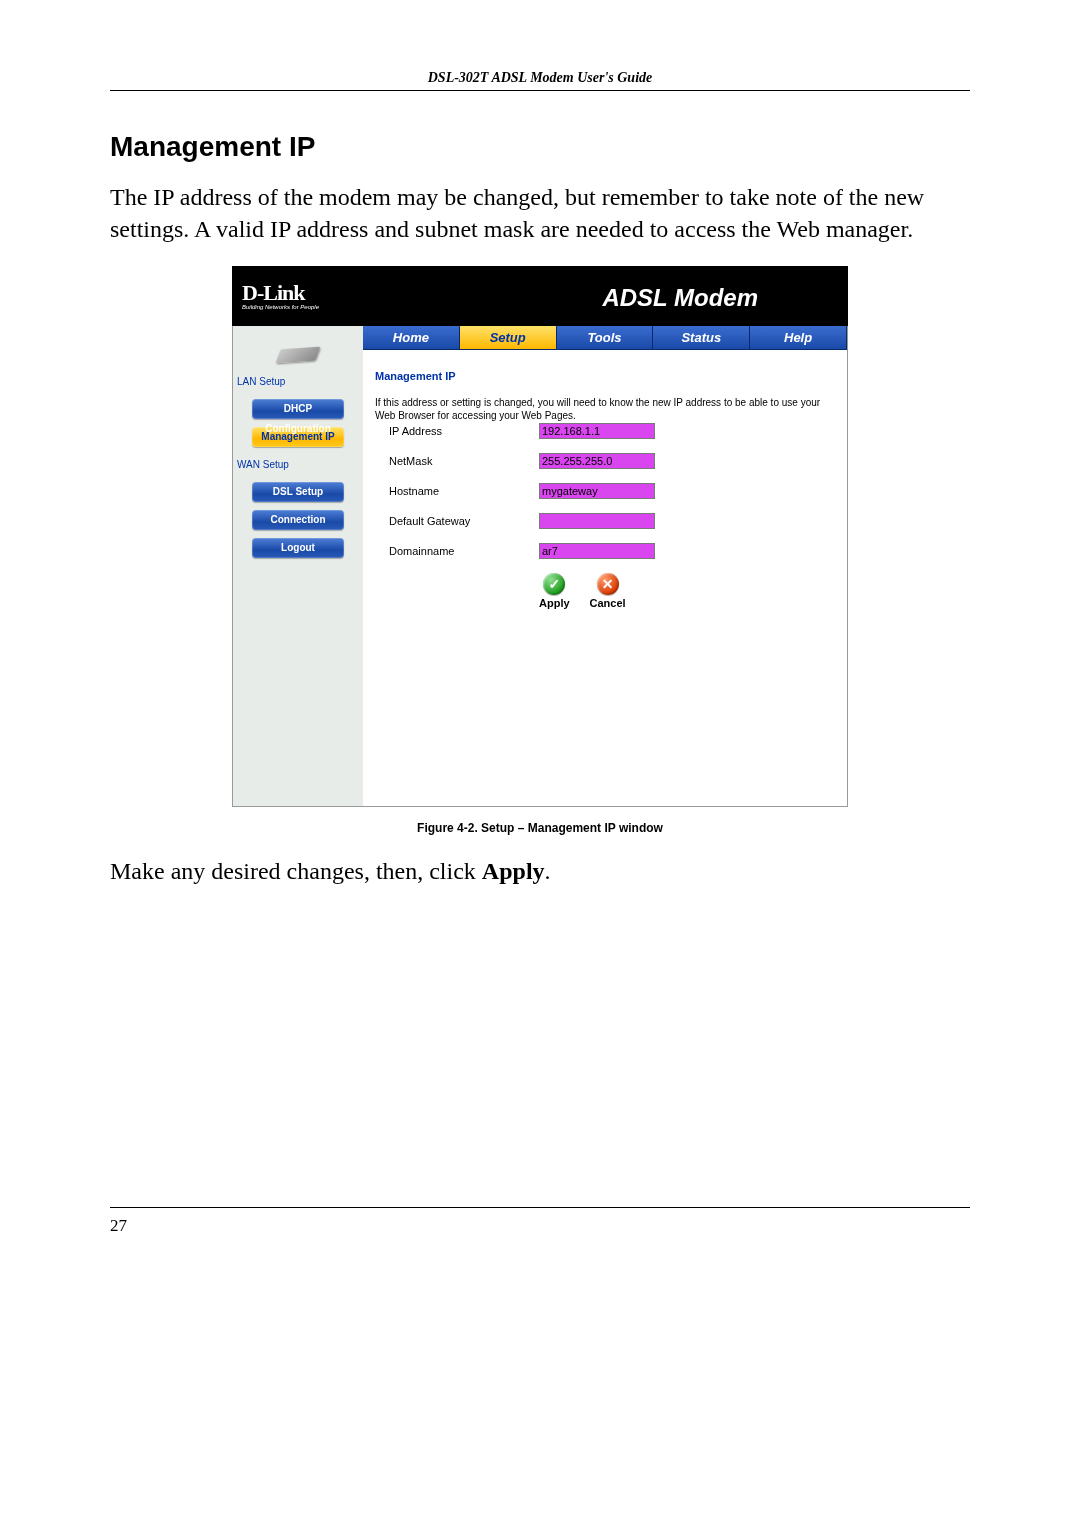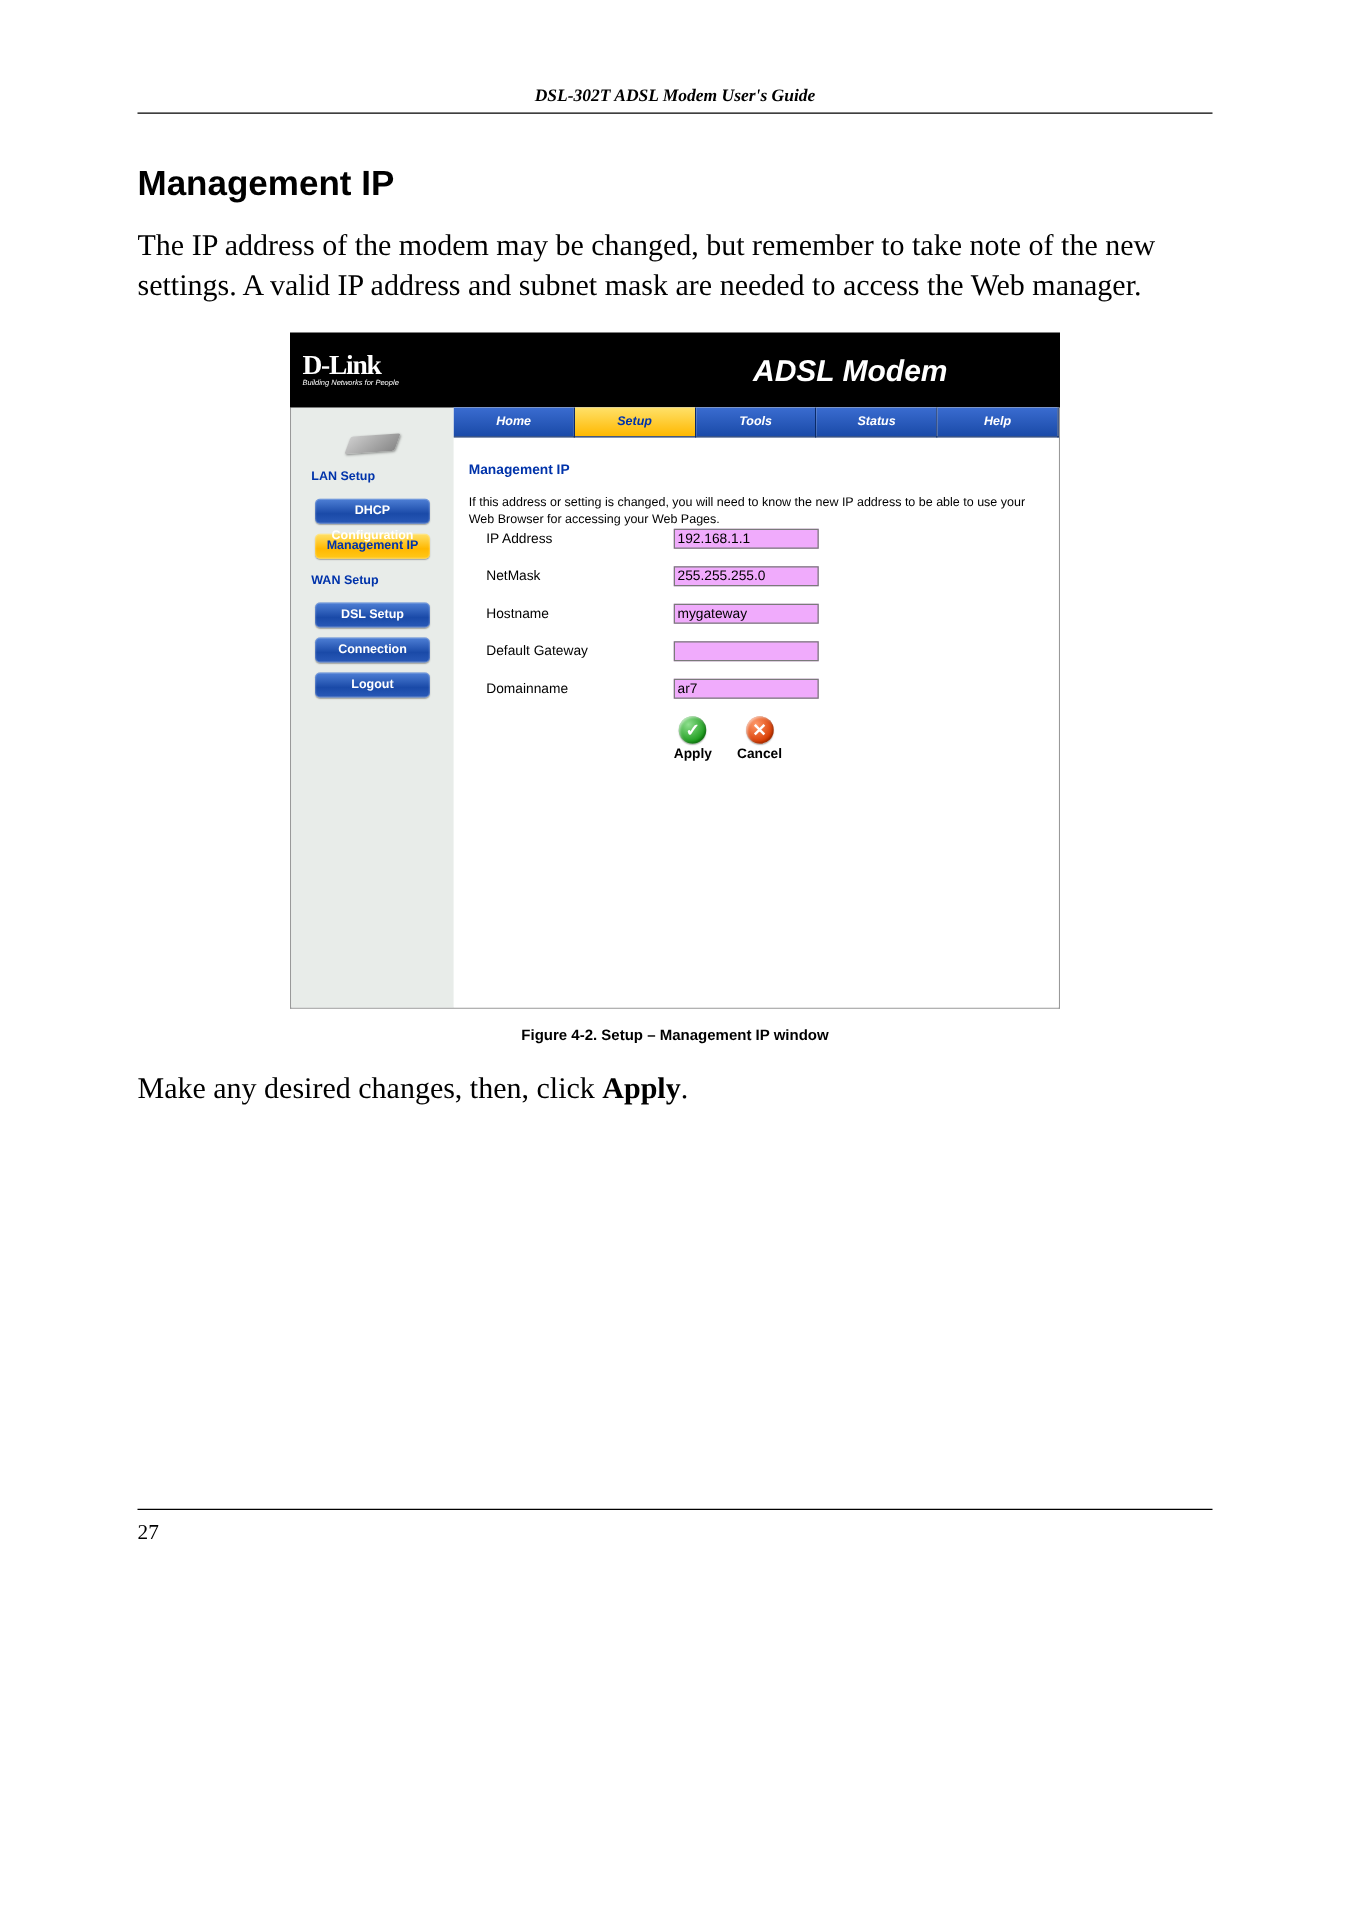--- a/index.html
+++ b/index.html
@@ -99,22 +99,22 @@
     position: absolute;
     left: 10px; top: 10px;
     width: 40px; height: 14px;
     background: linear-gradient(135deg,#ccc,#888);
     transform: skew(-20deg,-4deg);
     border-radius: 2px;
     box-shadow: 1px 1px 2px rgba(0,0,0,.4);
   }
   .side-label {
     color: #0033aa;
-    font-weight: bold;
-    padding: 4px 8px 4px 16px;
+    font-weight: normal;
+    padding: 4px 8px 4px 4px;
   }
   .side-btn {
     display: block;
     margin: 8px auto;
     width: 92px;
     height: 20px;
     line-height: 20px;
     text-align: center;
     font-size: 10px;
     font-weight: bold;
@@ -136,21 +136,21 @@
   }
   .tabs {
     display: flex;
     height: 24px;
   }
   .tab {
     flex: 1;
     display: flex;
     align-items: center;
     justify-content: center;
-    font-size: 10px;
+    font-size: 13px;
     font-weight: bold;
     font-style: italic;
     color: #fff;
     background: linear-gradient(to bottom,#3a6cd0,#1a4aa8);
     border-right: 1px solid #0a2a68;
     border-bottom: 1px solid #0a2a68;
     cursor: pointer;
   }
   .tab.active {
     background: linear-gradient(to bottom,#ffe169,#ffb800);
@@ -180,21 +180,21 @@
     width: 150px;
     padding-left: 14px;
     font-size: 11px;
   }
   .form-row input {
     width: 110px;
     font-size: 11px;
     padding: 1px 2px;
     font-family: Arial, sans-serif;
     border: 1px solid #7a7a7a;
-    background: #f0abfc;
+    background: #d946ef;
   }
   .actions {
     padding-left: 164px;
     display: flex;
     gap: 20px;
   }
   .action {
     text-align: center;
     font-size: 11px;
     font-weight: bold;

